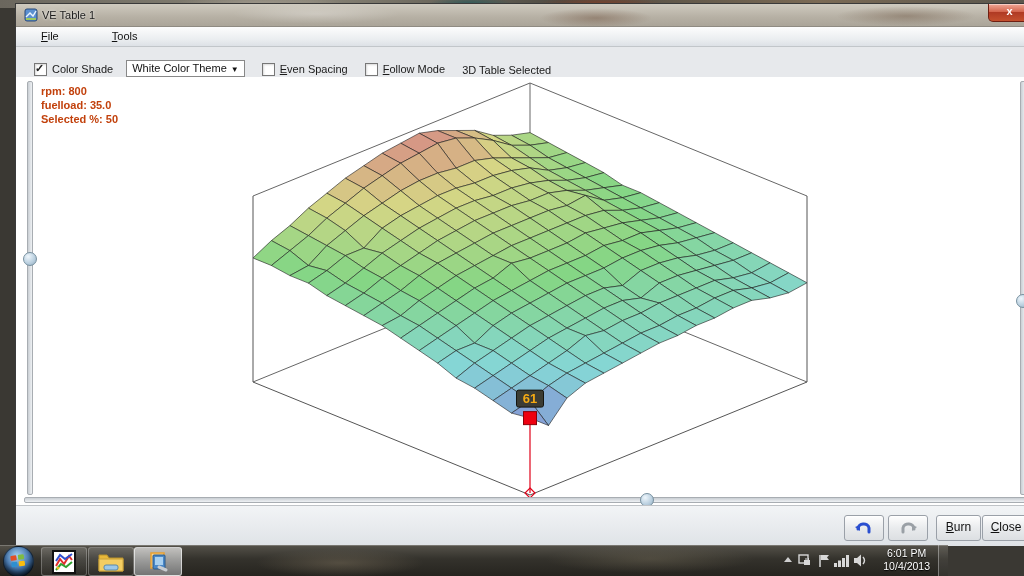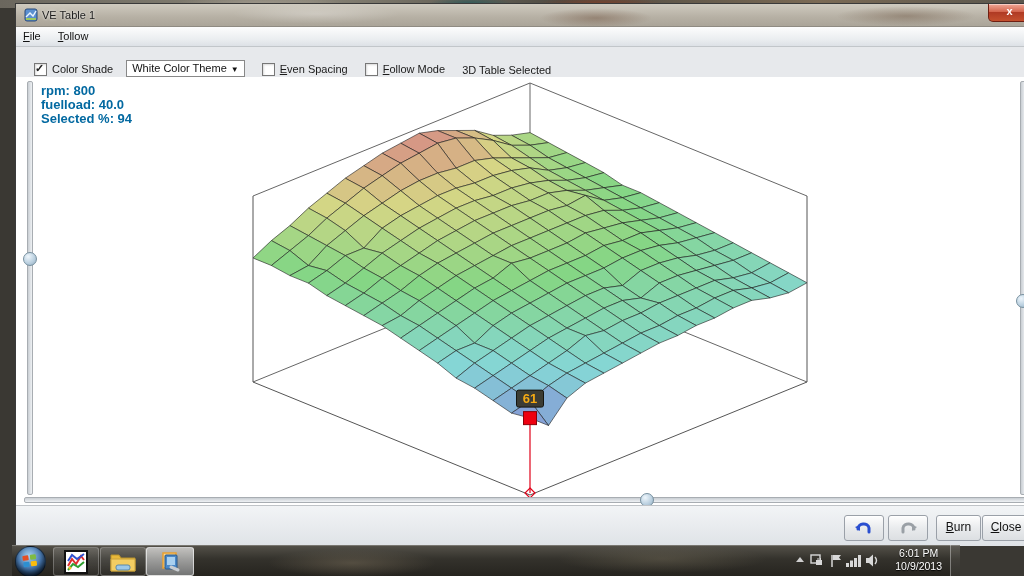--- a/index.html
+++ b/index.html
@@ -29,40 +29,40 @@
   #title-text{left:26px;top:5px;font-size:11px;color:#1c1c1c;text-shadow:0 0 3px #fff;}
   #title-icon{left:8px;top:4px;width:14px;height:14px;}
   #close-btn{right:4px;top:0;width:41px;height:17px;
     background:linear-gradient(180deg,#f0a898 0%,#d4664e 45%,#b03a24 50%,#c4502e 100%);
     border:1px solid #6e1f12;border-top:none;border-radius:0 0 5px 5px;
     color:#fff;font-weight:bold;font-size:11px;text-align:center;line-height:15px;
     box-shadow:inset 0 1px 0 rgba(255,255,255,.45);cursor:default;}
   #menubar{left:0;top:23px;width:100%;height:19px;
     background:linear-gradient(180deg,#fdfdfd,#e9ecef 70%,#dde1e6);
     border-bottom:1px solid #c2c6ca;}
-  .menu-item{display:inline-block;padding:3px 7px;color:#111;}
+  .menu-item{display:inline-block;padding:3px 25px;color:#111;}
   #band2{left:0;top:42px;width:100%;height:14px;background:#e3e6ea;}
   #view-toggle{right:8px;top:1px;}
   #toolbar{left:0;top:56px;width:100%;height:17px;background:#e7e9ec;
     border-bottom:1px solid #cfd3d7;}
   .tb-item{display:inline-block;vertical-align:middle;margin-top:2px;}
   .checkbox{display:inline-block;width:11px;height:11px;background:#fff;
     border:1px solid #777;vertical-align:middle;position:relative;margin-right:5px;
     box-shadow:inset 1px 1px 2px rgba(0,0,0,.15);}
   .checkbox.checked::after{content:"✓";position:absolute;left:0px;top:-2px;
     font-size:11px;font-weight:bold;color:#222;}
   .key{text-decoration:underline;}
   #theme-dd{display:inline-block;background:#fff;border:1px solid #888;
     padding:1px 5px 2px 5px;margin:0 14px 0 10px;color:#111;}
   #theme-dd .dd-arrow{font-size:8px;margin-left:4px;}
   .tb-label{margin-right:14px;margin-top:20px;}
 
   
   #plot{left:0;top:73px;width:1019px;height:428px;background:#fff;}
-  #overlay-readout{left:25px;top:7px;color:#0369a1;font-weight:bold;font-size:13px;
+  #overlay-readout{left:25px;top:7px;color:#c2410c;font-weight:bold;font-size:11px;
     line-height:14px;white-space:pre;}
   #surface-plot{position:absolute;left:0;top:0;}
 
   
   .vslider{width:13px;top:77px;height:412px;}
   .vslider .track{position:absolute;left:4px;top:0;width:4px;height:100%;
     background:linear-gradient(90deg,#c9ced3,#eef1f4);border:1px solid #a8adb2;
     border-radius:2px;}
   .hslider{height:13px;left:8px;top:489px;width:1003px;}
   .hslider .track{position:absolute;top:4px;left:0;height:4px;width:100%;
@@ -78,21 +78,21 @@
     background:linear-gradient(180deg,#f2f4f6,#dfe3e7);border-top:1px solid #bfc3c7;}
   .btn{position:absolute;top:9px;height:24px;border:1px solid #9aa0a8;border-radius:3px;
     background:linear-gradient(180deg,#fefefe,#e9ebed 50%,#dcdfe2);
     text-align:center;font-size:12px;color:#111;line-height:22px;
     box-shadow:inset 0 1px 0 #fff;cursor:default;}
   .btn.icon-btn svg{margin-top:3px;}
   #undo-btn{left:828px;width:38px;} #redo-btn{left:872px;width:38px;}
   #burn-btn{left:920px;width:43px;} #close-btn2{left:966px;width:46px;}
 
   
-  #taskbar{left:12px;top:545px;width:948px;height:31px;
+  #taskbar{left:0;top:545px;width:948px;height:31px;
     background:
       radial-gradient(120px 20px at 340px 18px,rgba(150,135,110,.35),transparent 70%),
       radial-gradient(150px 20px at 650px 14px,rgba(140,130,105,.30),transparent 70%),
       linear-gradient(180deg,#55524a,#34322c 45%,#26241f);
     box-shadow:inset 0 1px 0 rgba(255,255,255,.22);}
   #start-orb{left:3px;top:1px;width:29px;height:29px;border-radius:50%;
     background:radial-gradient(circle at 45% 32%,#a8d4f2 0%,#4a7ab0 45%,#11263f 78%);
     border:1px solid rgba(0,0,0,.55);box-shadow:inset 0 -3px 5px rgba(0,0,0,.4);}
   #start-orb svg{position:absolute;left:6px;top:6px;}
   .task-btn{top:2px;width:44px;height:27px;border-radius:3px;
@@ -126,21 +126,21 @@
         <rect x="1" y="1" width="12" height="12" rx="2" fill="#5a8fd0" stroke="#2a4a78"></rect>
         <path d="M2 9 L6 5 L9 8 L12 3" stroke="#eaf4ff" stroke-width="1.4" fill="none"></path>
         <rect x="2" y="10" width="10" height="2" fill="#9cc860"></rect>
       </svg>
       <span class="abs" id="title-text">VE Table 1</span>
       <div class="abs" id="close-btn">x</div>
     </div>
 
     <div class="abs" id="menubar">
       <span class="menu-item"><span class="key">F</span><span>ile</span></span>
-      <span class="menu-item"><span class="key">T</span><span>ollow</span></span>
+      <span class="menu-item"><span class="key">T</span><span>ools</span></span>
     </div>
 
 
     <div class="abs" id="toolbar">
       <span class="tb-item" style="margin-left:18px;">
         <span class="checkbox checked"></span><span>Color Shade</span>
       </span>
       <span class="tb-item" id="theme-dd">
         <span>White Color Theme</span><span class="dd-arrow">▼</span>
       </span>
@@ -388,21 +388,21 @@
           <line x1="237" y1="119" x2="237" y2="305" stroke="#555" stroke-width="1"></line>
           <line x1="791" y1="119" x2="791" y2="305" stroke="#555" stroke-width="1"></line>
           <line x1="237" y1="305" x2="514" y2="418" stroke="#555" stroke-width="1"></line>
           <line x1="791" y1="305" x2="514" y2="418" stroke="#555" stroke-width="1"></line>
           <line x1="514" y1="347.12" x2="514" y2="416" stroke="#e00018" stroke-width="1.2"></line>
           <polygon points="514,411 519,416 514,421 509,416" fill="none" stroke="#e00018" stroke-width="1.2"></polygon>
           <rect x="507.5" y="334.62" width="13" height="13" fill="#ee0010" stroke="#8a0008"></rect>
           <rect x="500.5" y="313.12" width="27" height="17" rx="2" fill="#3c3c34" stroke="#14140f"></rect>
           <text x="514" y="326.12" text-anchor="middle" fill="#f4aa14" font-size="13" font-weight="bold" font-family="&quot;Liberation Sans&quot;,sans-serif">61</text>
         </svg>
-      <div class="abs" id="overlay-readout"><div>rpm: 800</div><div>fuelload: 40.0</div><div>Selected %: 94</div></div>
+      <div class="abs" id="overlay-readout"><div>rpm: 800</div><div>fuelload: 35.0</div><div>Selected %: 50</div></div>
     </div>
 
     <div class="abs vslider" id="left-slider">
       <div class="track"></div>
       <div class="thumb" style="left:0;top:171px;"></div>
     </div>
     <div class="abs vslider" id="right-slider">
       <div class="track"></div>
       <div class="thumb" style="left:0;top:213px;"></div>
     </div>
@@ -482,19 +482,19 @@
         <rect x="4" y="6.5" width="3" height="6.5" fill="#d8d8d8"></rect>
         <rect x="8" y="4" width="3" height="9" fill="#d8d8d8"></rect>
         <rect x="12" y="1" width="3" height="12" fill="#d8d8d8"></rect>
       </svg>
       <svg class="tray-ico" style="left:76px;" width="14" height="13" viewBox="0 0 14 13">
         <polygon points="0,4 3,4 7,0.5 7,12.5 3,9 0,9" fill="#d8d8d8"></polygon>
         <path d="M9 3 Q12 6.5 9 10" stroke="#d8d8d8" stroke-width="1.4" fill="none"></path>
       </svg>
       <div id="clock">
         <div>6:01 PM</div>
-        <div>10/9/2013</div>
+        <div>10/4/2013</div>
       </div>
       <div id="show-desktop"></div>
     </div>
   </div>
 
 </div>
 
 </body></html>

